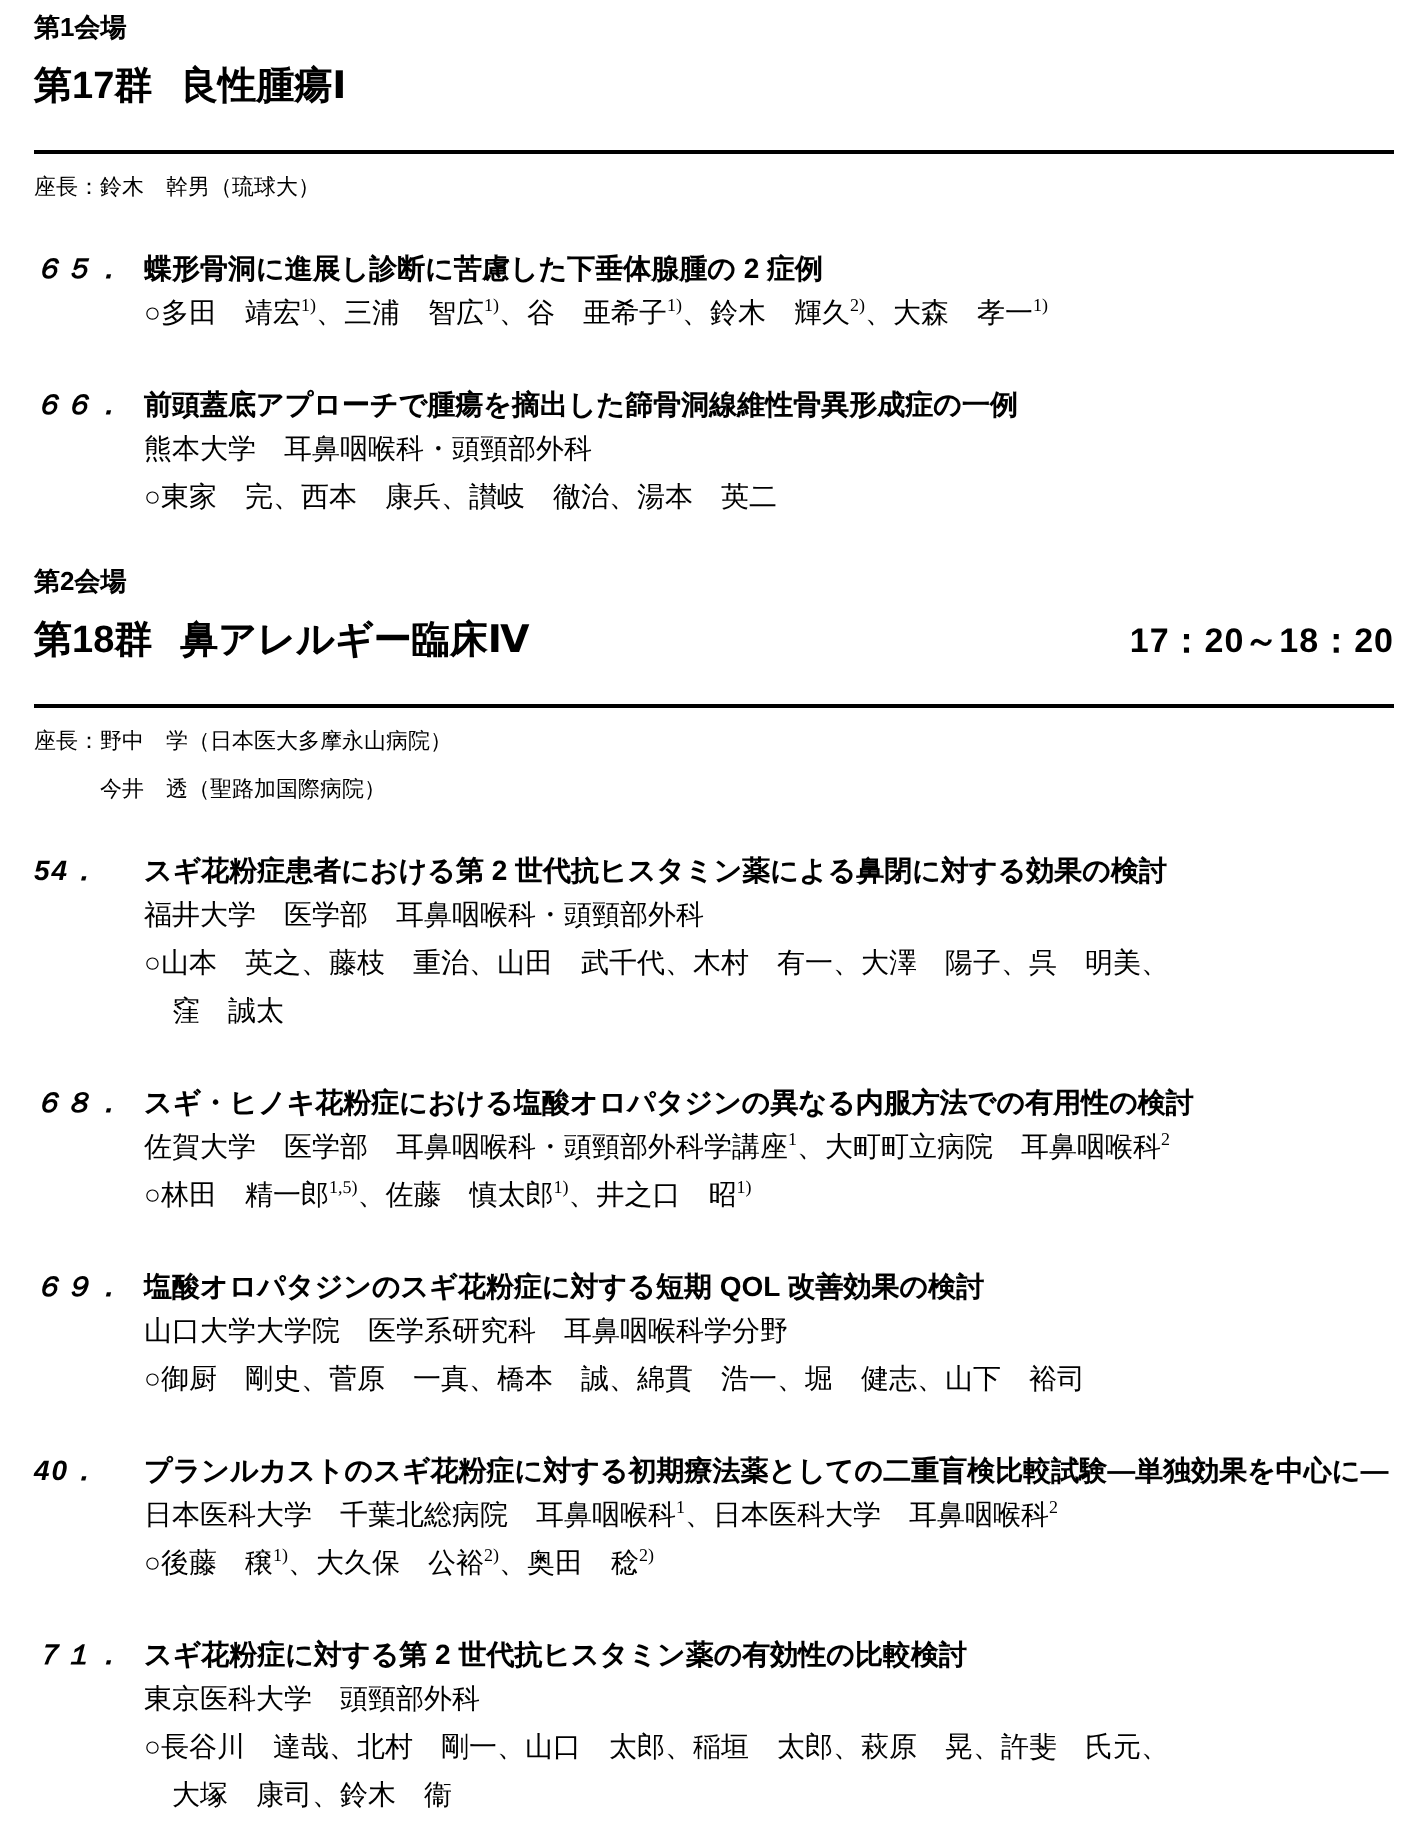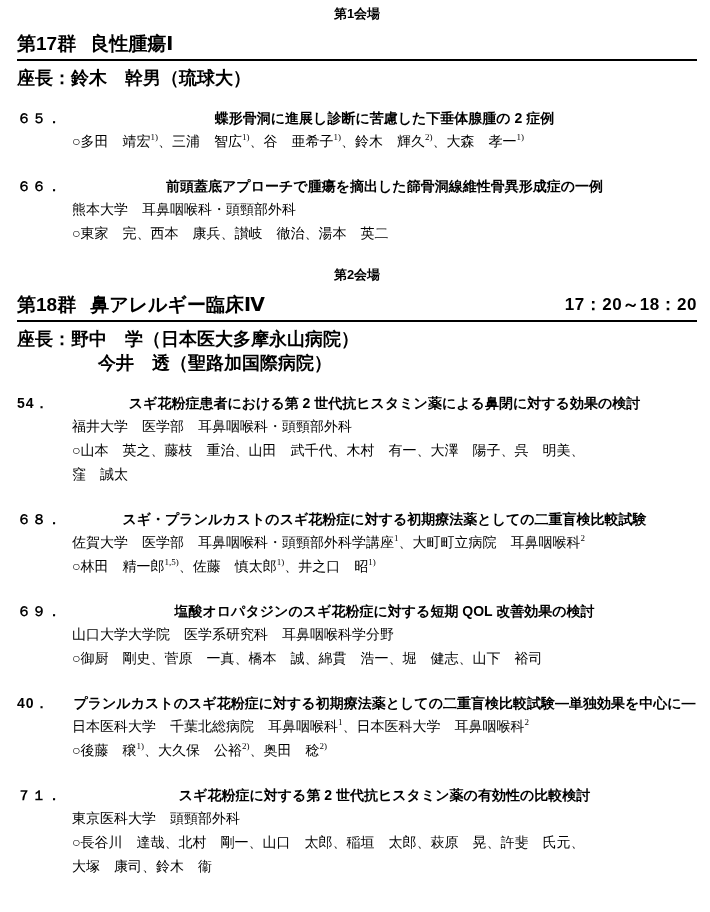--- a/index.html
+++ b/index.html
@@ -17,52 +17,50 @@
     font-family: "Liberation Sans", "DejaVu Sans", sans-serif;
   }
   .section + .section {
     margin-top: 6px;
   }
   .venue {
     font-size: 13px;
     font-weight: bold;
     line-height: 18px;
     margin-bottom: 8px;
-    text-align: center;
   }
   .group-row {
     display: flex;
     justify-content: space-between;
     align-items: flex-end;
     border-bottom: 2px solid #000000;
-    padding-bottom: 3px;
+    padding-bottom: 19px;
     margin-bottom: 5px;
   }
   .group-heading {
     font-size: 19px;
     font-weight: bold;
     line-height: 25px;
     white-space: nowrap;
   }
   .group-title {
     margin-left: 14px;
   }
   .group-time {
     font-size: 17px;
     font-weight: bold;
     line-height: 24px;
     white-space: nowrap;
     letter-spacing: 0.5px;
   }
   .chair-row {
     display: flex;
-    font-size: 18px;
-    font-weight: bold;
-    line-height: 24px;
-    text-align: center;
+    font-size: 11px;
+    font-weight: normal;
+    line-height: 24px;
   }
   .chair-names {
     display: flex;
     flex-direction: column;
   }
   .items-list {
     margin-top: 16px;
   }
   .item {
     margin-bottom: 20px;
@@ -70,33 +68,34 @@
   .item-head {
     display: flex;
     font-size: 14px;
     font-weight: bold;
     line-height: 24px;
   }
   .item-number {
     width: 55px;
     flex: 0 0 55px;
     letter-spacing: 1px;
+    font-style: italic;
   }
   .item-title {
     flex: 1;
-    text-align: center;
   }
   .item-body {
     margin-left: 55px;
     font-family: "Liberation Serif", "DejaVu Serif", serif;
     font-size: 14px;
     font-weight: normal;
     line-height: 24px;
   }
   .item-body .cont {
+    margin-left: 14px;
   }
   sup {
     font-size: 9px;
     line-height: 0;
     vertical-align: super;
   }
 </style>
 </head>
 <body>
 
@@ -162,21 +161,21 @@
     <div class="item-body">
             <div class="affil-line">福井大学　医学部　耳鼻咽喉科・頭頸部外科</div>
             <div class="author-line">○山本　英之、藤枝　重治、山田　武千代、木村　有一、大澤　陽子、呉　明美、</div>
             <div class="author-line cont">窪　誠太</div>
           </div>
   </div>
 
   <div class="item">
     <div class="item-head">
       <span class="item-number">６８．</span>
-      <span class="item-title">スギ・プランルカストのスギ花粉症に対する初期療法薬としての二重盲検比較試験</span>
+      <span class="item-title">スギ・ヒノキ花粉症における塩酸オロパタジンの異なる内服方法での有用性の検討</span>
     </div>
     <div class="item-body">
             <div class="affil-line">佐賀大学　医学部　耳鼻咽喉科・頭頸部外科学講座<sup>1</sup>、大町町立病院　耳鼻咽喉科<sup>2</sup></div>
             <div class="author-line">○林田　精一郎<sup>1,5)</sup>、佐藤　慎太郎<sup>1)</sup>、井之口　昭<sup>1)</sup></div>
           </div>
   </div>
 
   <div class="item">
     <div class="item-head">
       <span class="item-number">６９．</span>

